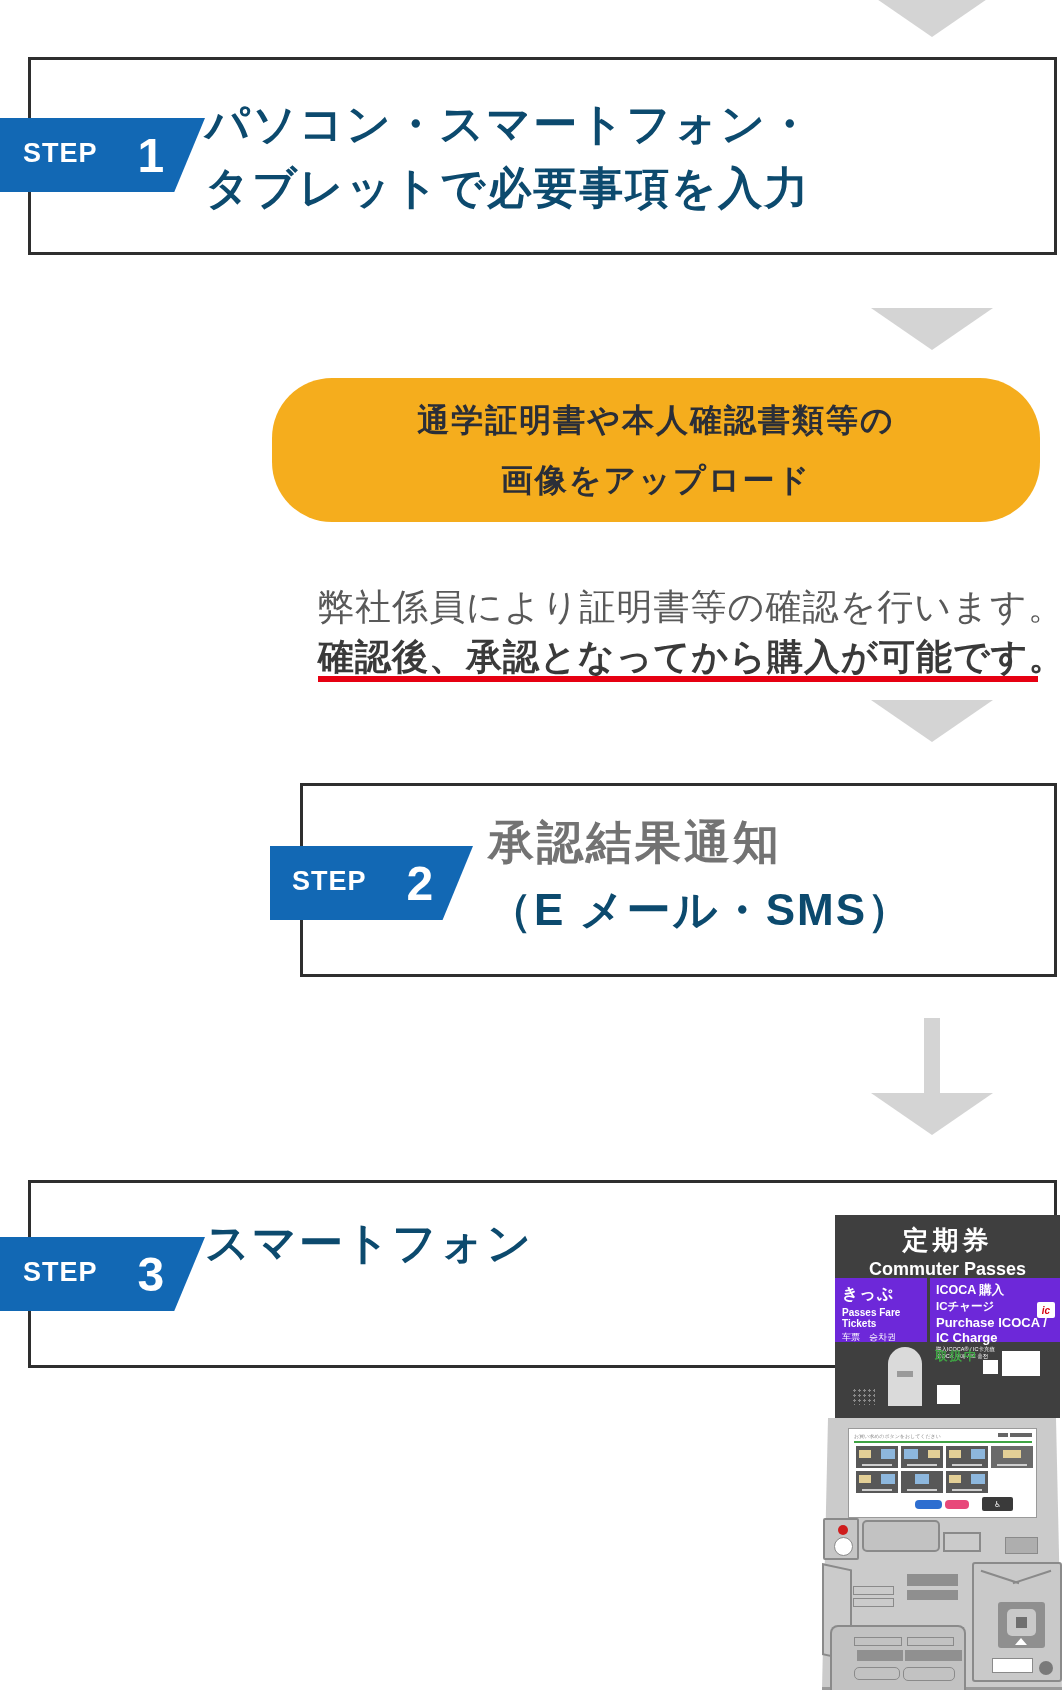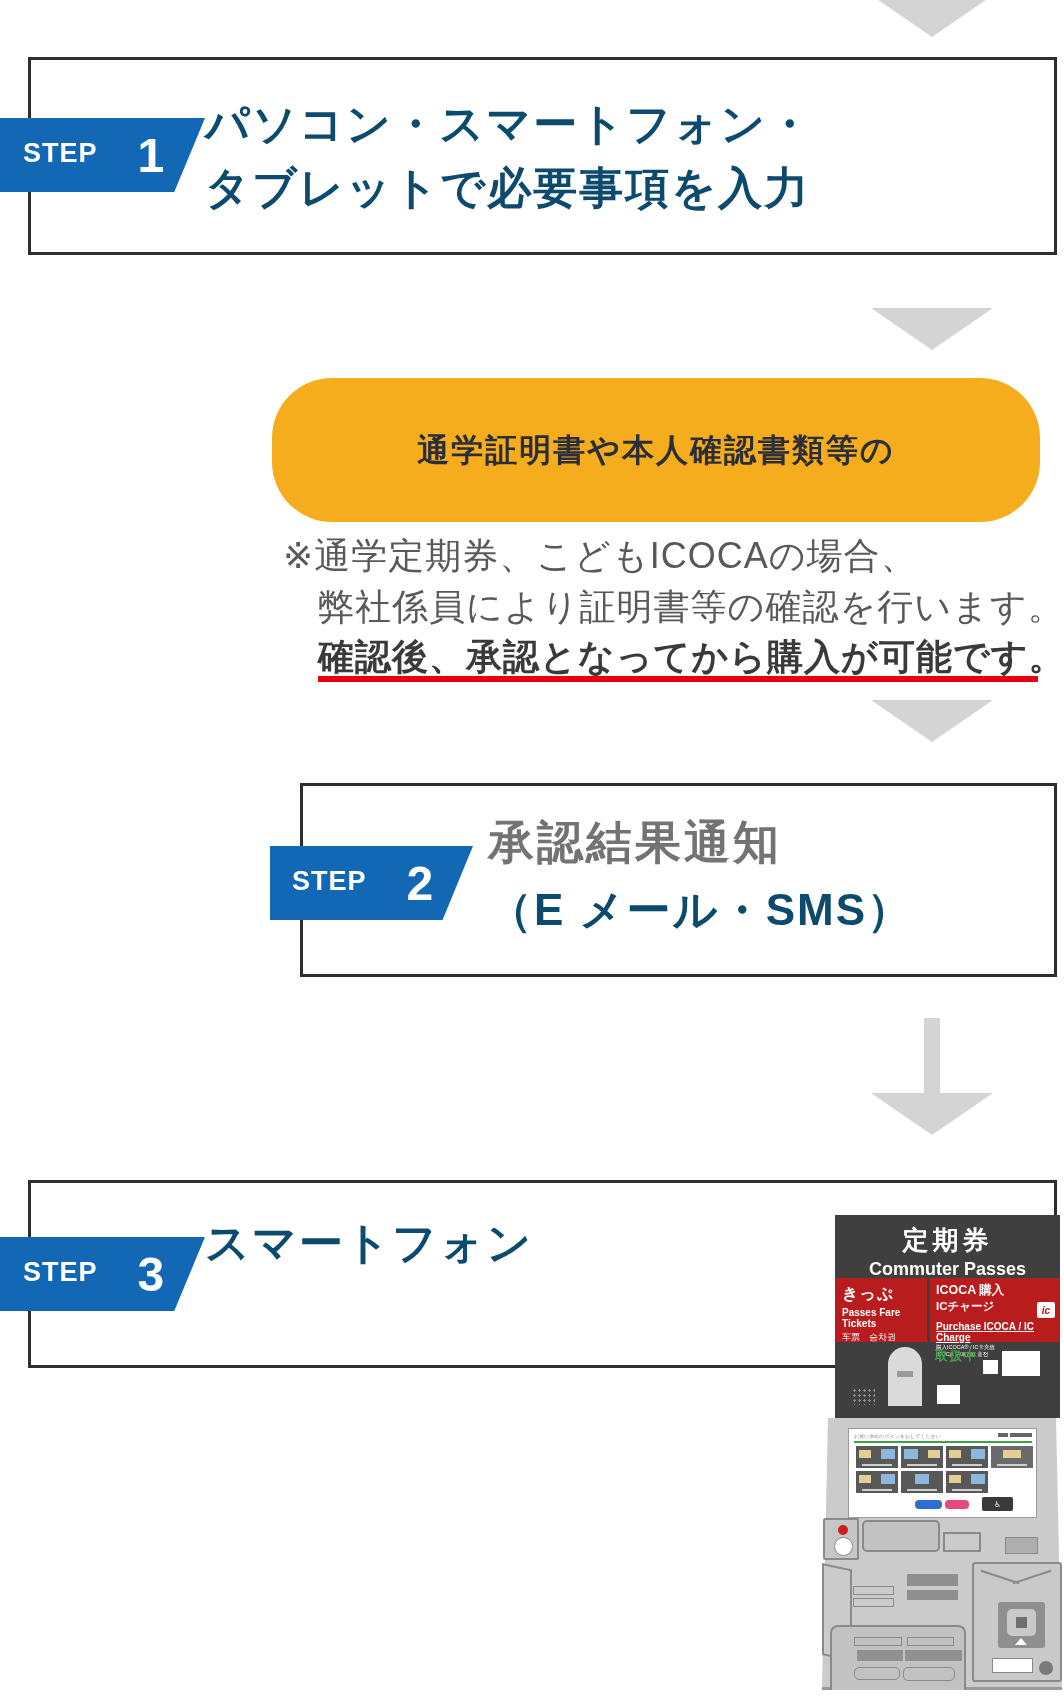--- a/index.html
+++ b/index.html
@@ -31,29 +31,29 @@
   
   .note{font-size:36px;color:#595959;letter-spacing:1px;white-space:nowrap;font-weight:500;}
   .note-strong{font-size:36px;color:#3a3a3a;font-weight:700;letter-spacing:1px;white-space:nowrap;}
   .note-underline{background:#e60012;height:6px;}
   
   #machine{width:244px;height:478px;}
   .cabinet{left:15px;top:0;width:225px;height:203px;background:#3f3f3f;}
   .sign-title{top:8px;left:0;width:100%;text-align:center;color:#fff;font-size:26px;font-weight:700;letter-spacing:4px;}
   .sign-sub{top:44px;left:0;width:100%;text-align:center;color:#fff;font-size:18px;font-weight:700;}
   .blueband{left:0;top:63px;width:225px;height:64px;display:flex;}
-  .bpanel{background:#b91c1c;color:#fff;box-sizing:border-box;}
+  .bpanel{background:#6d28d9;color:#fff;box-sizing:border-box;}
   .bp-left{width:95px;border-right:3px solid #3f3f3f;padding:6px 0 0 7px;}
   .bp-left .t1{font-size:16px;font-weight:700;letter-spacing:1px;}
   .bp-left .t2{font-size:10px;font-weight:700;margin-top:2px;}
   .bp-left .t3{font-size:9px;margin-top:2px;}
   .bp-right{flex:1;padding:4px 0 0 6px;position:relative;}
   .bp-right .r1{font-size:12.5px;font-weight:700;}
   .bp-right .r2{font-size:11.5px;font-weight:700;}
-  .bp-right .r3{font-size:10px;font-weight:700;margin-top:7px;text-decoration:underline;}
+  .bp-right .r3{font-size:13px;font-weight:700;margin-top:1px;}
   .bp-right .r4{font-size:5.5px;margin-top:1px;}
   .bp-right .r5{font-size:5.5px;}
   .ic-logo{position:absolute;right:5px;top:24px;width:18px;height:16px;background:#fff;border-radius:2px;
     display:flex;align-items:center;justify-content:center;color:#d6000f;font-weight:700;font-size:10px;font-style:italic;}
   .slot{left:53px;top:132px;width:34px;height:59px;background:#dadada;border-radius:17px 17px 0 0;}
   .slot-bar{left:9px;top:24px;width:16px;height:6px;background:#9a9a9a;}
   .status{left:100px;top:133px;color:#3fa344;font-size:12.5px;font-weight:700;letter-spacing:2px;}
   .wrect{background:#fff;}
   .speaker{left:17px;top:173px;width:23px;height:17px;
     background-image:radial-gradient(#8a8a8a 1.2px,transparent 1.4px);background-size:5px 5px;}
@@ -117,23 +117,23 @@
   </div>
   <div class="abs box-text" style="left:205px;top:92px;">
     <div>パソコン・スマートフォン・</div>
     <div>タブレットで必要事項を入力</div>
   </div>
 
   <div class="abs tri" style="left:871px;top:308px;"></div>
 
   <div class="abs callout" style="left:272px;top:378px;width:768px;height:144px;">
     <div>通学証明書や本人確認書類等の</div>
-  </div>
-
-  <div class="abs note" style="left:283px;top:532px;">※通学定期券、こどもICOCAの場合、</div>
+    <div>画像をアップロード</div>
+  </div>
+
   <div class="abs note" style="left:318px;top:583px;">弊社係員により証明書等の確認を行います。</div>
   <div class="abs note-strong" style="left:318px;top:633px;">確認後、承認となってから購入が可能です。</div>
   <div class="abs note-underline" style="left:318px;top:676px;width:720px;"></div>
 
   <div class="abs tri" style="left:871px;top:700px;"></div>
 
   <div class="abs step-box" style="left:300px;top:783px;width:757px;height:194px;"></div>
   <div class="abs step-label" style="left:270px;top:846px;width:203px;height:74px;">
     <span class="word">STEP</span>
     <span class="num">2</span>

